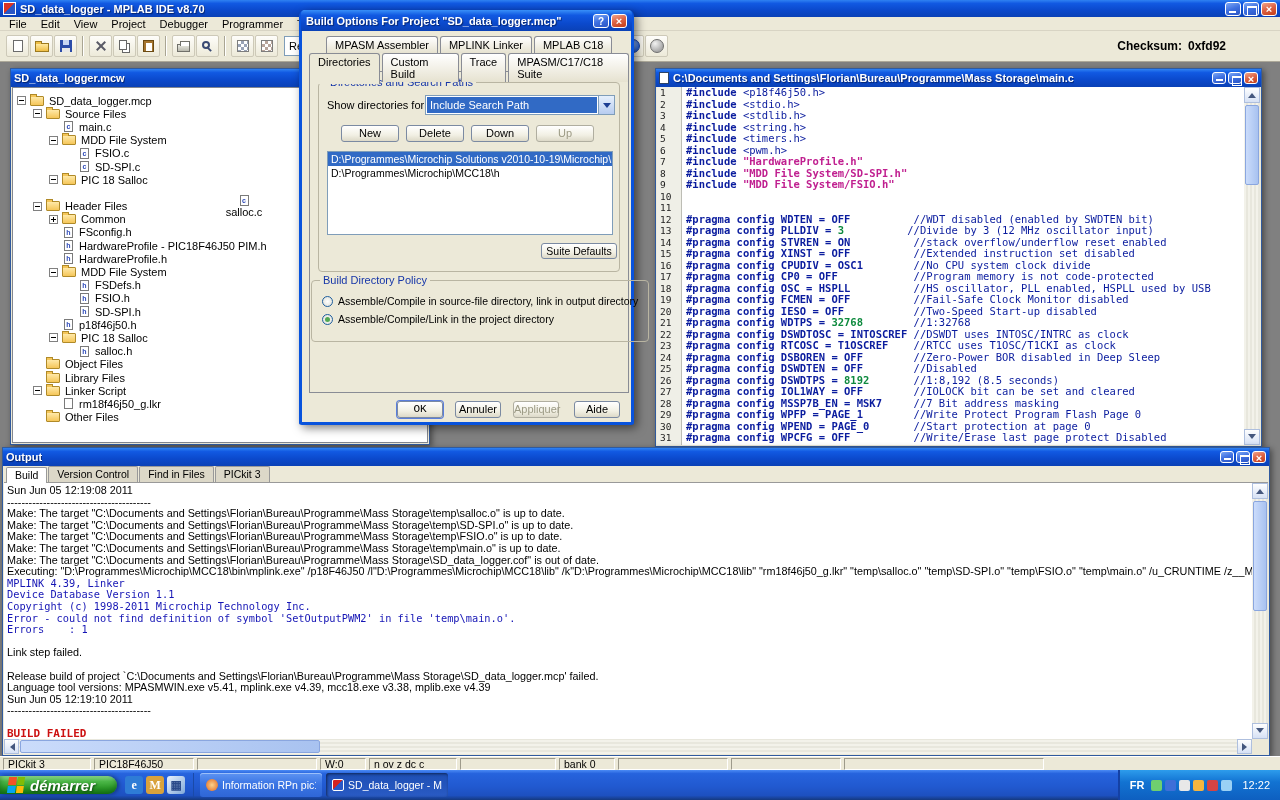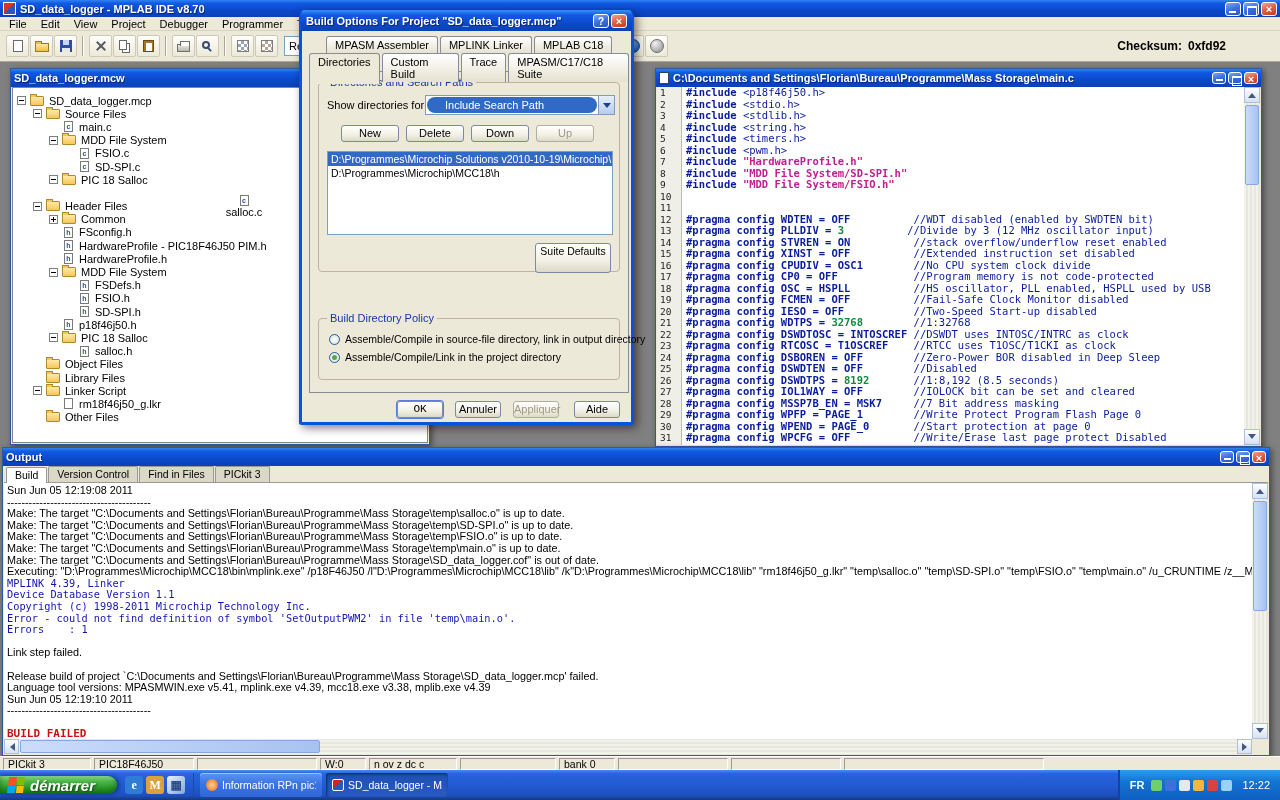--- a/index.html
+++ b/index.html
@@ -56,21 +56,21 @@
   .g-stopwatch { width:10px; height:10px; border:1px solid #37477f; border-radius:50%; background:#fff; }
   .g-stopwatch::after { content:""; position:absolute; left:4px; top:2px; width:1px; height:3px; background:#37477f; }
   .g-help { font:bold 13px/14px "Liberation Serif",serif; color:#1f3fa6; }
   .g-run { width:14px; height:14px; border-radius:50%; background:radial-gradient(circle at 35% 30%,#bfd8ff,#2e66d8 70%); border:1px solid #1a3f9c; }
   .g-pause { width:14px; height:14px; border-radius:50%; background:radial-gradient(circle at 35% 30%,#f2f2f2,#a9a9a9 70%); border:1px solid #6e6e6e; }
 
   
   .combo { display:inline-flex; align-items:stretch; background:#fff; border:1px solid #7f9db9; height:20px; }
   .tb-combo { width:86px; margin:0 6px; }
   .cval { flex:1; font-size:11px; padding:3px 4px 0; white-space:nowrap; overflow:hidden; }
-  .cval.sel { background:#316ac5; color:#fff; margin:1px; padding:2px 18px 0;border-radius:8px; }
+  .cval.sel { background:#316ac5; color:#fff; margin:1px; padding:2px 3px 0; }
   .cbtn { width:16px; background:linear-gradient(180deg,#e6f0fc,#b7ccf0); border-left:1px solid #7f9db9; display:grid; place-items:center; }
   .darr { width:0; height:0; border:4px solid transparent; border-top:5px solid #1c3e92; margin-top:4px; display:block;}
 
   
   .mdi { position:absolute; left:0; top:62px; width:1280px; height:694px; background:#808080; z-index:1; }
 
   .win { position:absolute; background:#ece9d8; border:1px solid #305a9e; box-shadow:2px 2px 6px rgba(0,0,0,.45); }
   .ctitle { height:18px; background:linear-gradient(180deg,#2f82f2 0%,#1159e2 20%,#0b49cc 60%,#0a41b6 100%);
     color:#fff; font-size:11px; font-weight:bold; display:flex; align-items:center; padding:0 3px; }
   .ctitle .wb { width:14px; height:12px; }
@@ -134,32 +134,32 @@
   .dtitle { height:21px; border-radius:4px 4px 0 0; margin:0 -1px; background:linear-gradient(180deg,#3890f8 0%,#1159e2 25%,#0b49cc 65%,#0a41b6 100%);
     color:#fff; font-size:11px; font-weight:bold; display:flex; align-items:center; padding:0 5px; }
   .tabs1 { position:absolute; left:24px; top:26px; display:flex; }
   .tabs2 { position:absolute; left:7px; top:43px; display:flex; z-index:2; }
   .dtab { font-size:11px; padding:2px 8px 2px; border:1px solid #898c95; border-bottom:none; border-radius:3px 3px 0 0; background:linear-gradient(#ffffff,#e6e2d0); margin-right:2px; }
   .dtab.active { background:#ece9d8; padding-bottom:4px; margin-bottom:-2px; font-weight:normal; }
   .tabpanel { position:absolute; left:7px; top:61px; width:320px; height:322px; border:1px solid #898c95; background:#ece9d8; }
   .groupbox { position:absolute; border:1px solid #b9b5a2; border-radius:4px; }
   .gb-title { position:absolute; top:-7px; left:8px; background:#ece9d8; padding:0 3px; color:#1636a8; font-size:11px; }
   .g1 { left:8px; top:10px; width:302px; height:190px; }
-  .g2 { left:8px; top:208px; width:302px; height:62px;margin-top:38px; }
+  .g2 { left:1px; top:208px; width:338px; height:62px; }
   .lbl { font-size:11px; }
   .sdf { position:absolute; left:8px; top:16px; }
   .dcombo { position:absolute; left:106px; top:12px; width:190px; height:20px; }
   .abtns { position:absolute; left:22px; top:42px; display:flex; gap:7px; }
   .xpbtn { display:inline-block; background:linear-gradient(180deg,#ffffff,#f2f0e4 60%,#ddd9c8); border:1px solid #7b8aa2; border-radius:3px; font-size:11px; color:#000; text-align:center; }
   .abtns .xpbtn { width:58px; height:17px; line-height:15px; }
   .xpbtn.disabled { color:#9c9a84; border-color:#b0aea0; }
   .listbox { position:absolute; left:8px; top:68px; width:286px; height:84px; background:#fff; border:1px solid #7f9db9; font-size:10.5px; overflow:hidden; }
   .listbox .li { padding:1px 3px; white-space:nowrap; }
   .listbox .li.sel { background:#316ac5; color:#fff; }
-  .suite { position:absolute; right:8px; top:160px; width:76px; height:30px; line-height:14px; font-size:10.5px; }
+  .suite { position:absolute; right:2px; top:160px; width:76px; height:16px; line-height:14px; font-size:10.5px; }
   .radiorow { position:absolute; display:flex; align-items:center; gap:5px; font-size:10.5px; white-space:nowrap; }
   .r1 { left:10px; top:14px; } .r2 { left:10px; top:32px; }
   .radio { width:11px; height:11px; border-radius:50%; border:1px solid #1d5e9e; background:radial-gradient(#ffffff,#dcdcd2); position:relative; flex:0 0 11px; }
   .radio.on::after { content:""; position:absolute; inset:2px; border-radius:50%; background:#52a852; }
   .dlg > .xpbtn { position:absolute; width:46px; height:17px; line-height:15px; }
   .ok { left:95px; top:391px; box-shadow:0 0 0 1px #5a7edc;font-family:Liberation Mono, monospace; }
   .can { left:153px; top:391px; }
   .app { left:211px; top:391px; }
   .hlp { left:272px; top:391px; }
 

